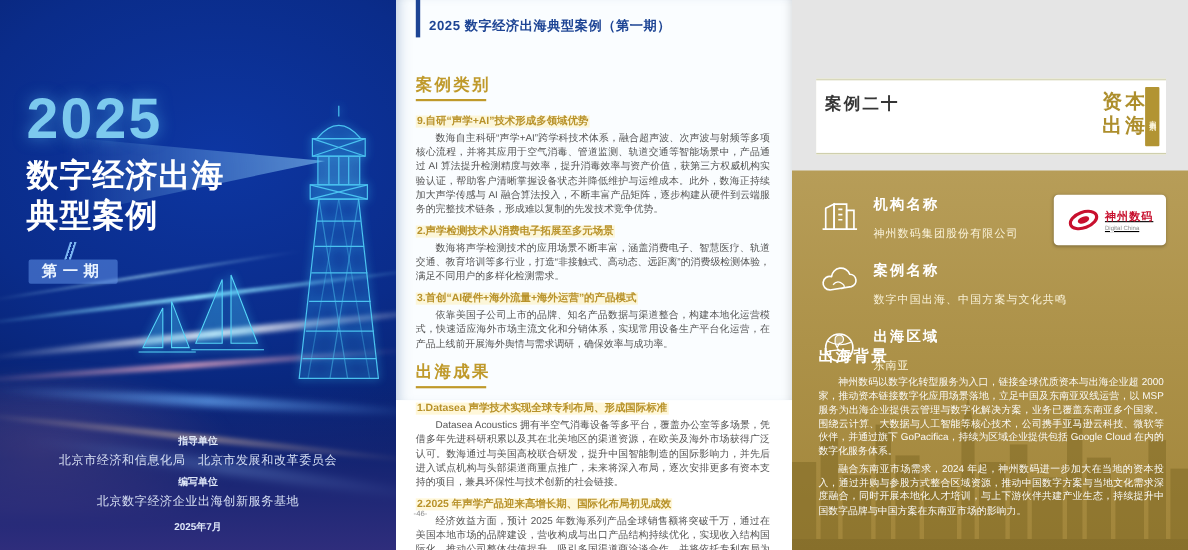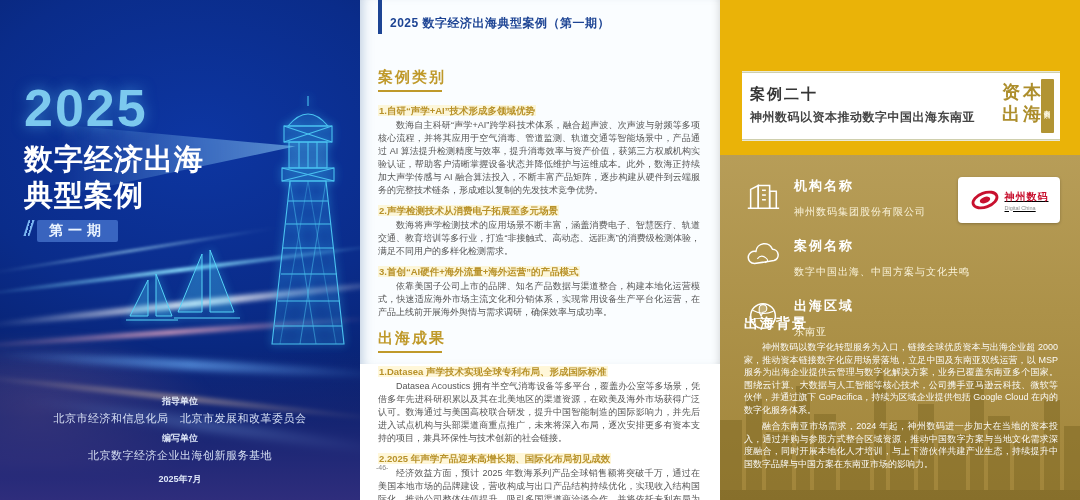--- a/index.html
+++ b/index.html
@@ -21,21 +21,21 @@
   .s5{left:-30px;top:395px;width:420px;height:6px;background:linear-gradient(90deg,rgba(255,210,160,0),rgba(255,215,170,.7),rgba(255,210,160,0));transform:rotate(6deg);filter:blur(2px);}
   .s6{left:20px;top:420px;width:380px;height:12px;background:linear-gradient(90deg,rgba(130,190,255,0),rgba(150,205,255,.55),rgba(130,190,255,0));transform:rotate(8deg);filter:blur(4px);}
   .s7{left:-20px;top:250px;width:300px;height:2px;background:linear-gradient(90deg,rgba(160,230,255,0),rgba(180,235,255,.8),rgba(160,230,255,0));transform:rotate(-9deg);}
   .beam{position:absolute;left:58px;top:118px;width:238px;height:72px;
     background:linear-gradient(to left,rgba(150,215,255,.55),rgba(150,215,255,0));
     clip-path:polygon(100% 48%,0 0,0 100%);filter:blur(2px);transform:rotate(-3deg);}
   .cover-year{position:absolute;left:24px;top:78px;font-size:52px;font-weight:bold;
     color:#7cc9ee;letter-spacing:2px;text-shadow:0 0 14px rgba(90,190,240,.55);}
   .cover-title1{position:absolute;left:24px;top:140px;font-size:29px;font-weight:bold;color:#fff;letter-spacing:1px;}
   .cover-title2{position:absolute;left:24px;top:176px;font-size:29px;font-weight:bold;color:#fff;letter-spacing:1px;}
-  .issue-badge{position:absolute;left:26px;top:220px;display:flex;}
+  .issue-badge{position:absolute;left:26px;top:220px;display:flex;align-items:center;flex-direction:column;}
   .issue-ticks{width:6px;height:16px;margin-right:5px;
     background:linear-gradient(90deg,#7ab4f0 0 2px,transparent 2px 4px,#7ab4f0 4px 6px);transform:skewX(-18deg);}
   .issue-box{background:rgba(96,146,232,.55);border-radius:2px;padding:2px 12px;
     font-size:14px;font-weight:bold;color:#eaf4ff;letter-spacing:5px;}
   .cover-footer{position:absolute;left:0;bottom:14px;width:100%;text-align:center;color:#e8f1ff;}
   .cf-label{font-size:9px;font-weight:bold;margin-top:6px;opacity:.95;}
   .cf-val{font-size:11px;margin-top:3px;opacity:.9;letter-spacing:.5px;}
   .cf-date{font-size:9px;font-weight:bold;margin-top:10px;opacity:.95;}
   .glow-svg{position:absolute;filter:drop-shadow(0 0 4px rgba(60,200,250,.9));}
 
@@ -47,21 +47,21 @@
   .mid-bar{width:4px;height:34px;background:#1d4494;margin-right:8px;}
   .mid-header-text{font-size:12px;font-weight:bold;color:#1d4494;padding-bottom:2px;letter-spacing:.5px;}
   .sec-title{margin-top:0;font-size:15px;font-weight:bold;color:#bf992a;letter-spacing:2px;}
   .sec-rule{width:64px;height:2px;background:#bf992a;margin-top:3px;margin-bottom:8px;}
   .item-h{font-size:9.5px;font-weight:bold;color:#b8922a;background:rgba(255,238,170,.45);
     display:inline;line-height:13px;padding:0 1px;}
   .item-b{font-size:9px;color:#555;line-height:13px;text-align:justify;text-indent:2em;margin:1px 0 3px 0;}
   .pageno{position:absolute;left:16px;top:464px;font-size:7px;color:#888;}
 
   
-  .page-right{position:absolute;left:720px;top:0;width:360px;height:500px;background:#eab308;}
+  .page-right{position:absolute;left:720px;top:0;width:360px;height:500px;background:#e5e5e5;}
   .case-card{position:absolute;left:22px;top:72px;width:318px;height:66px;background:#fff;
     border-top:1px solid #cfcfad;border-bottom:1px solid #cfcfad;
     box-shadow:0 1px 0 #e9e9d8, 0 -1px 0 #e9e9d8;}
   .case-no{position:absolute;left:8px;top:12px;font-size:15px;font-weight:bold;color:#353535;letter-spacing:2px;}
   .case-title{position:absolute;left:8px;top:36px;font-size:12px;font-weight:bold;color:#444;letter-spacing:.5px;}
   .case-cat{position:absolute;right:16px;top:8px;text-align:center;
     font-size:18px;font-weight:bold;color:#ad8e2c;line-height:22px;letter-spacing:3px;}
   .case-tag{position:absolute;right:6px;top:6px;width:13px;height:54px;background:#b29433;
     color:#fdf8e2;font-size:6.5px;writing-mode:vertical-rl;text-align:center;line-height:13px;letter-spacing:1px;border-radius:1px;}
   .gold-panel{position:absolute;left:0;top:155px;width:360px;height:345px;overflow:hidden;
@@ -153,21 +153,21 @@
   <section class="page-mid">
     <div class="mid-inner">
       <div class="mid-header">
         <span class="mid-bar"></span>
         <span class="mid-header-text">2025 数字经济出海典型案例（第一期）</span>
       </div>
 
       <div style="margin-top:34px;">
         <div class="sec-title">案例类别</div>
         <div class="sec-rule"></div>
-        <div><span class="item-h">1.自研“声学+AI”技术形成多领域优势</span></div>
+        <div><span class="item-h">9.自研“声学+AI”技术形成多领域优势</span></div>
         <p class="item-b">数海自主科研“声学+AI”跨学科技术体系，融合超声波、次声波与射频等多项核心流程，并将其应用于空气消毒、管道监测、轨道交通等智能场景中，产品通过 AI 算法提升检测精度与效率，提升消毒效率与资产价值，获第三方权威机构实验认证，帮助客户清晰掌握设备状态并降低维护与运维成本。此外，数海正持续加大声学传感与 AI 融合算法投入，不断丰富产品矩阵，逐步构建从硬件到云端服务的完整技术链条，形成难以复制的先发技术竞争优势。</p>
         <div><span class="item-h">2.声学检测技术从消费电子拓展至多元场景</span></div>
         <p class="item-b">数海将声学检测技术的应用场景不断丰富，涵盖消费电子、智慧医疗、轨道交通、教育培训等多行业，打造“非接触式、高动态、远距离”的消费级检测体验，满足不同用户的多样化检测需求。</p>
         <div><span class="item-h">3.首创“AI硬件+海外流量+海外运营”的产品模式</span></div>
         <p class="item-b">依靠美国子公司上市的品牌、知名产品数据与渠道整合，构建本地化运营模式，快速适应海外市场主流文化和分销体系，实现常用设备生产平台化运营，在产品上线前开展海外舆情与需求调研，确保效率与成功率。</p>
       </div>
 
       <div style="margin-top:10px;">
         <div class="sec-title">出海成果</div>
         <div class="sec-rule"></div>
@@ -177,21 +177,20 @@
         <p class="item-b">经济效益方面，预计 2025 年数海系列产品全球销售额将突破千万，通过在美国本地市场的品牌建设，营收构成与出口产品结构持续优化，实现收入结构国际化，推动公司整体估值提升，吸引多国渠道商洽谈合作，并将依托专利布局为全球客户提供声学产品与服务的双重保障，为后续十年增长打下基础。</p>
 
       </div>
     </div>
     <div class="pageno">-46-</div>
   </section>
 
   <section class="page-right">
     <div class="case-card">
       <div class="case-no">案例二十</div>
-      <div class="case-title">神州数码以资本推动数字中国出海东南亚</div>
       <div class="case-cat">
         <div>资本</div>
         <div>出海</div>
       </div>
       <div class="case-tag">案例类别</div>
     </div>
 
     <div class="gold-panel">
       <svg class="skyline" viewBox="0 0 360 150">
         <g fill="#7e6824">

